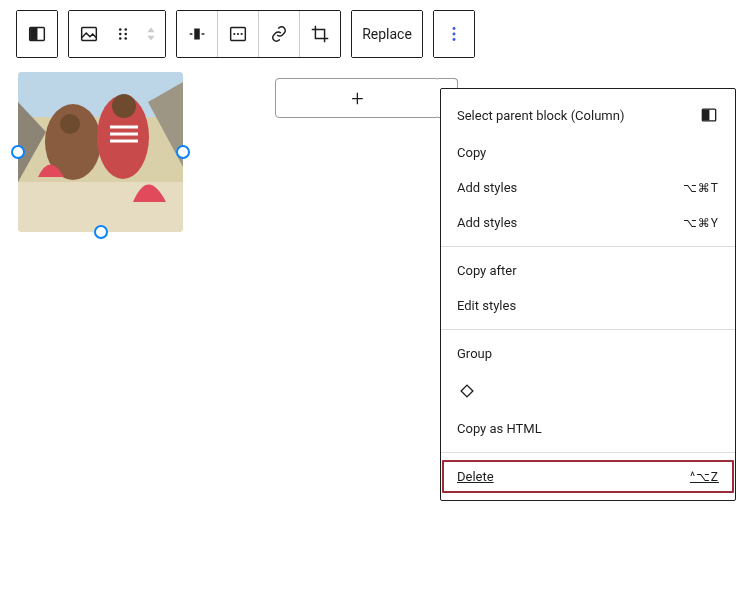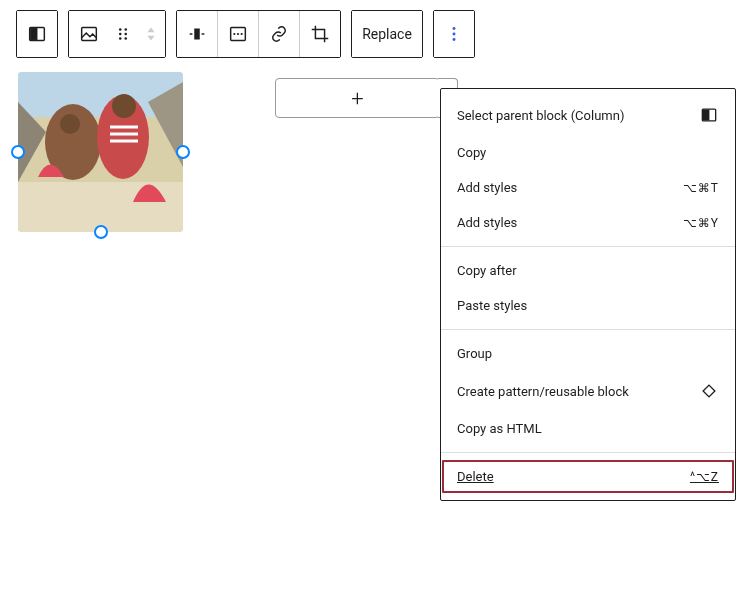--- a/index.html
+++ b/index.html
@@ -279,30 +279,29 @@
       <span>Add styles</span>
       <span class="shortcut">⌥⌘Y</span>
     </div>
   </div>
 
   <div class="menu-section">
     <div class="menu-item">
       <span>Copy after</span>
     </div>
     <div class="menu-item">
-      <span>Paste styles</span>
+      <span>Edit styles</span>
     </div>
   </div>
 
   <div class="menu-section">
     <div class="menu-item">
       <span>Group</span>
     </div>
     <div class="menu-item">
-      <span>Create pattern/reusable block</span>
       <span class="right">
         <svg viewBox="0 0 24 24">
             <rect x="7" y="7" width="10" height="10" transform="rotate(45 12 12)" fill="none" stroke="#1e1e1e" stroke-width="1.6"></rect>
           </svg>
       </span>
     </div>
     <div class="menu-item">
       <span>Copy as HTML</span>
     </div>
   </div>

